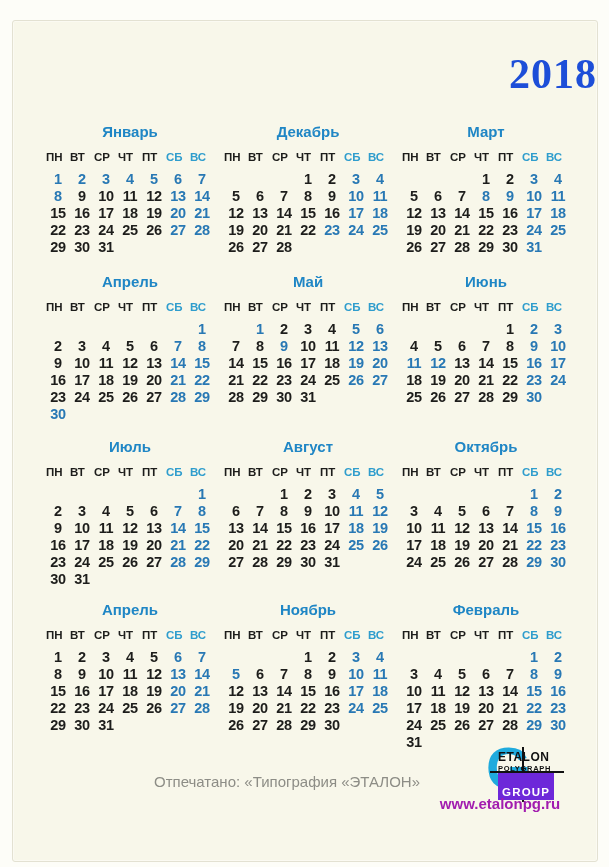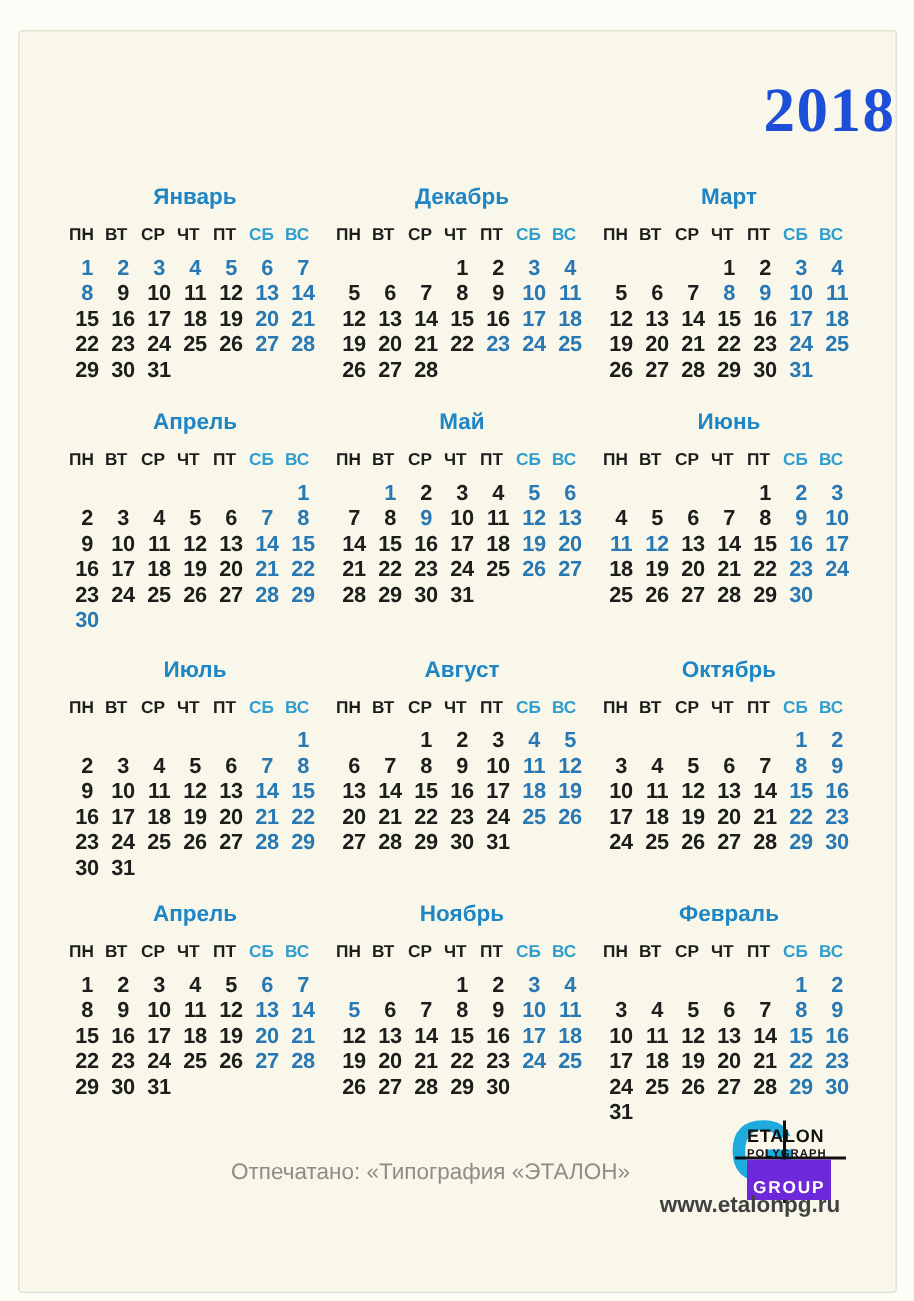--- a/index.html
+++ b/index.html
@@ -109,21 +109,21 @@
   .logo-right .group{
     display:inline-block;margin-top:0;
     background:#6d28d9;color:#fff;
     font-size:11.5px;line-height:14px;font-weight:bold;
     letter-spacing:1.2px;padding:12px 4px 1px 4px;
   }
   .logo .url{
     position:absolute;left:-3px;right:-3px;top:60px;
     text-align:center;
     font-size:15px;font-weight:bold;
-    color:#404040;z-index:3;
+    color:#a21caf;z-index:3;
   }
 </style>
 </head>
 <body>
 
 <div class="card">
   <div class="year">2018</div>
 
   <div class="months" id="months-grid">
       <div class="month">

